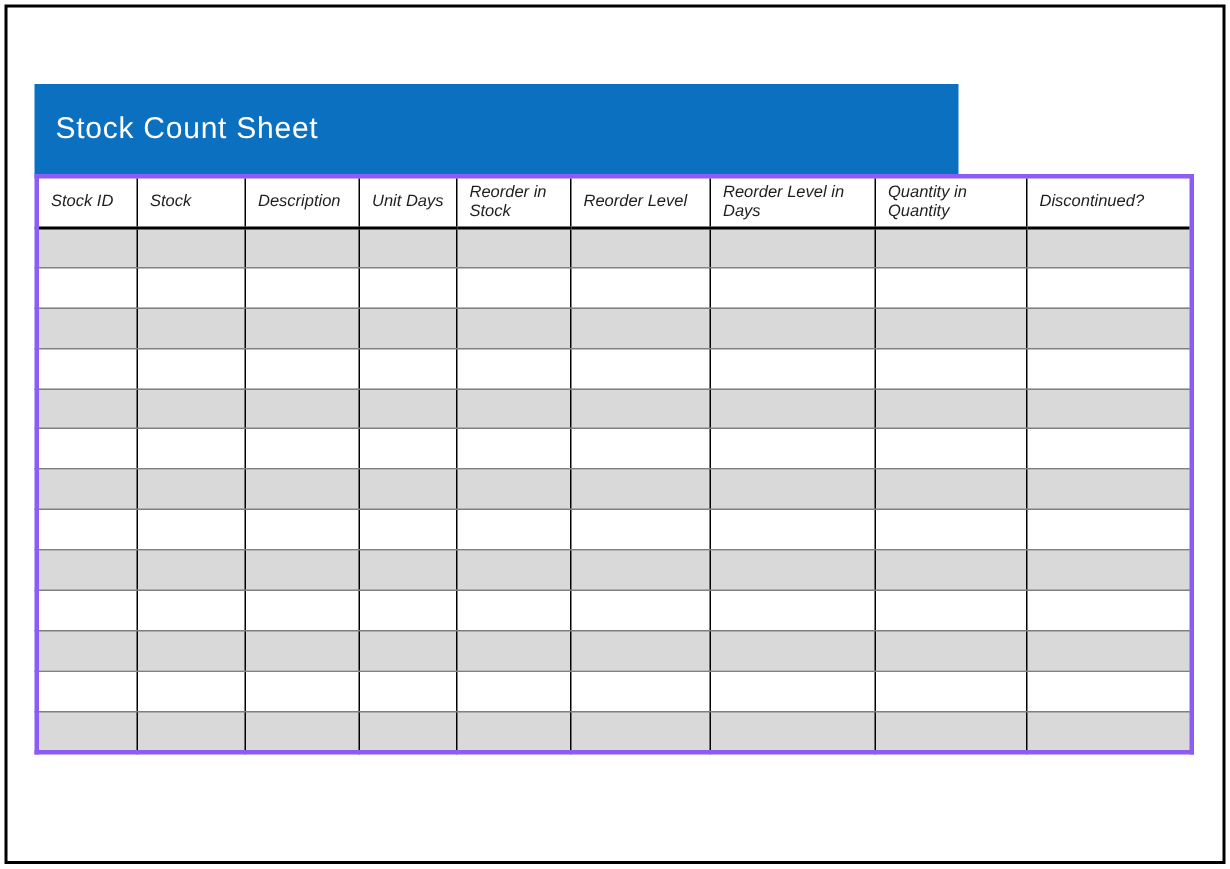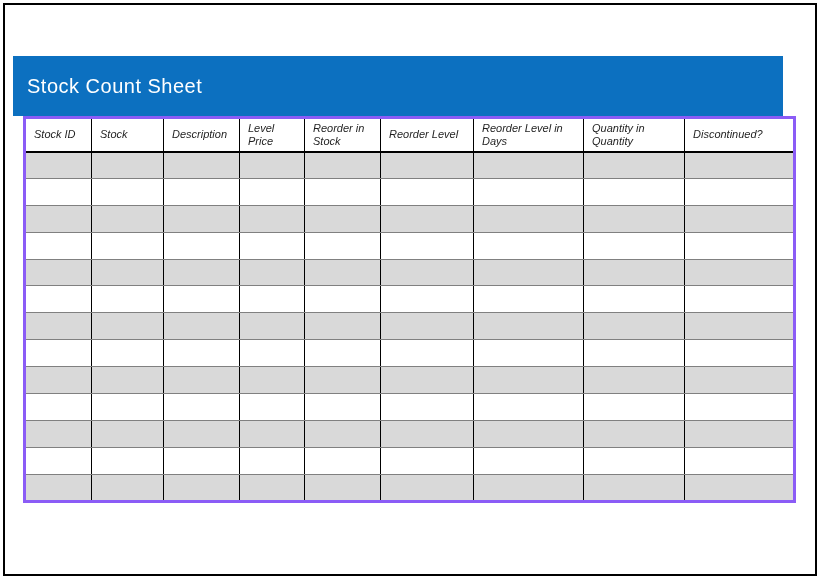--- a/index.html
+++ b/index.html
@@ -16,23 +16,23 @@
     overflow: hidden;
   }
   .page-border {
     position: absolute;
     left: 3px; top: 3px; right: 3px; bottom: 3px;
     border: 2px solid #000000;
     pointer-events: none;
   }
   .banner {
     position: absolute;
-    left: 13px;
+    left: 23px;
     top: 56px;
-    width: 770px;
+    width: 616px;
     height: 60px;
     background: #0c70c0;
     box-sizing: border-box;
     display: flex;
     align-items: center;
   }
   .banner-title {
     color: #ffffff;
     font-size: 20px;
     padding-left: 14px;
@@ -105,21 +105,21 @@
       <col style="width:93px">
       <col style="width:110px">
       <col style="width:101px">
       <col style="width:110px">
     </colgroup>
     <thead>
       <tr>
         <th>Stock ID</th>
         <th>Stock</th>
         <th>Description</th>
-        <th>Level Price</th>
+        <th>Unit Days</th>
         <th>Reorder in Stock</th>
         <th>Reorder Level</th>
         <th>Reorder Level in Days</th>
         <th>Quantity in Quantity</th>
         <th>Discontinued?</th>
       </tr>
     </thead>
     <tbody>
         <tr>
           <td></td>

